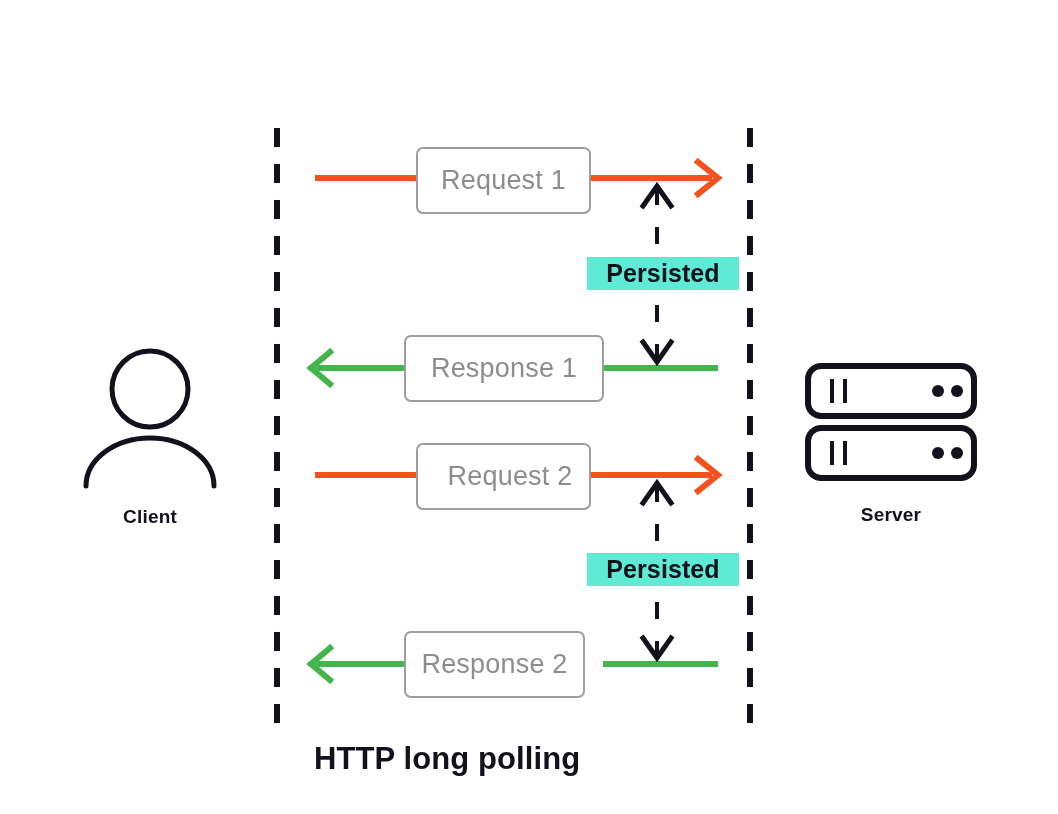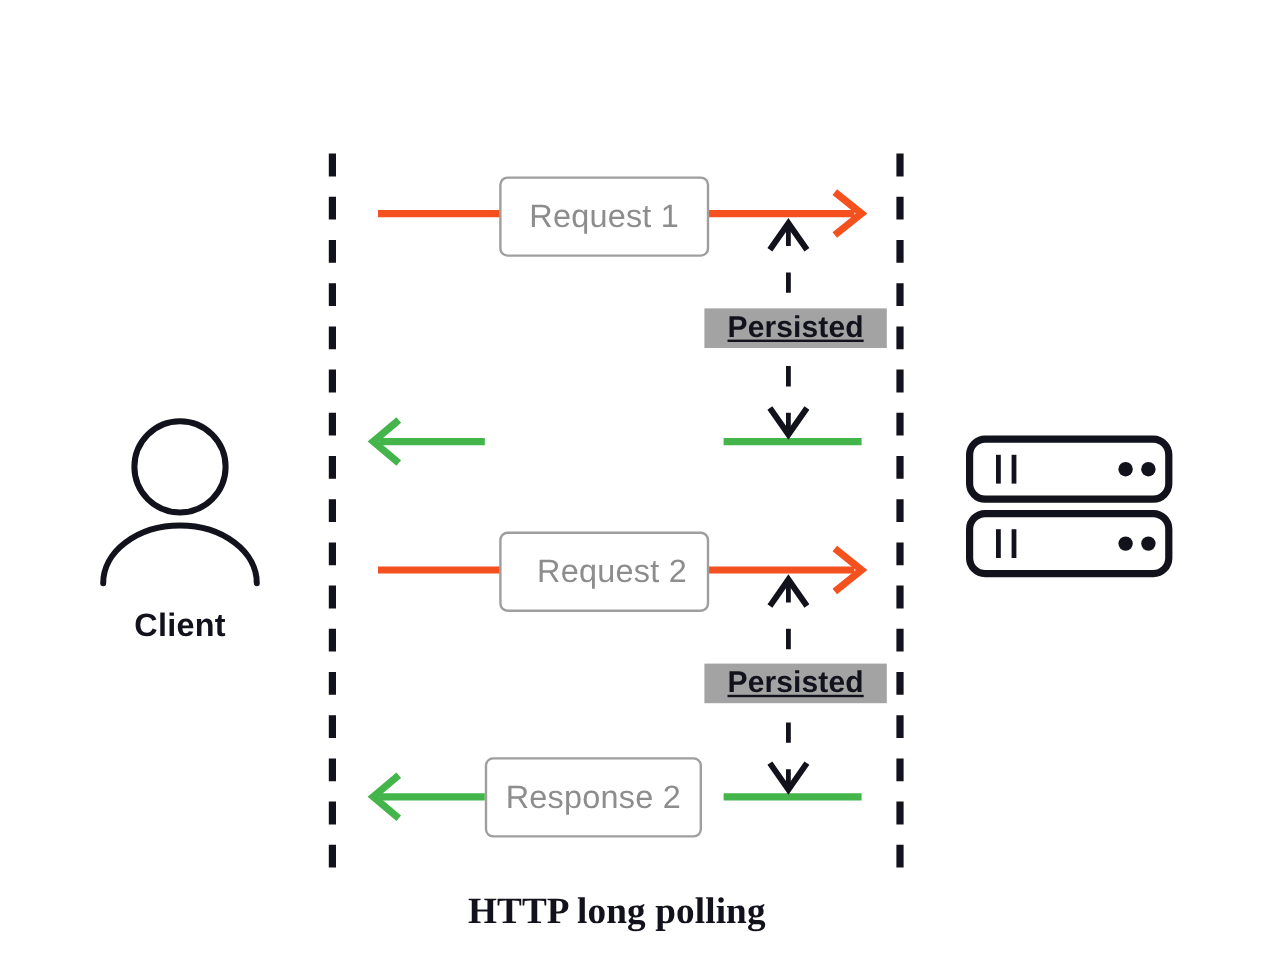--- a/index.html
+++ b/index.html
@@ -47,44 +47,42 @@
   .msg-box-label {
     color: #8d8d8d;
     line-height: 1;
   }
   
   .endpoint-caption {
     position: absolute;
     text-align: center;
     font-family: "Liberation Sans", sans-serif;
     font-weight: bold;
-    font-size: 27px;
+    font-size: 19px;
     color: #12121c;
     letter-spacing: 0.2px;
     white-space: nowrap;
   }
   
   .persisted-label {
     position: absolute;
     text-align: center;
     font-family: "Liberation Sans", sans-serif;
     font-weight: bold;
     font-size: 25px;
     color: #12121c;
-    background: #a3a3a3;
+    background: #5eead4;
     padding: 2px 6px;
     white-space: nowrap;
     letter-spacing: 0.1px;
-    text-decoration: underline;
   }
   
   .diagram-title {
     position: absolute;
-    text-align: center;
-    font-family: Liberation Serif, serif;
+    font-family: Liberation Sans, sans-serif;
     font-weight: bold;
     font-size: 31px;
     color: #12121c;
     letter-spacing: 0.1px;
     white-space: nowrap;
   }
 </style>
 </head>
 <body>
 
@@ -148,31 +146,35 @@
       <line x1="657" y1="449" x2="657" y2="621" stroke="#12121c" stroke-width="4" stroke-dasharray="17 22"></line>
       <polyline points="643,467 657,447 671,467" fill="none" stroke="#12121c" stroke-width="5" stroke-linecap="square" stroke-linejoin="miter"></polyline>
       <polyline points="643,602 657,622 671,602" fill="none" stroke="#12121c" stroke-width="5" stroke-linecap="square" stroke-linejoin="miter"></polyline>
     </g>
   </svg>
 
   <div class="msg-box" style="left:416px; top:111px; width:175px; height:67px;">
     <span class="msg-box-label">Request 1</span>
   </div>
 
+  <div class="msg-box" style="left:404px; top:299px; width:200px; height:67px;">
+    <span class="msg-box-label">Response 1</span>
+  </div>
 
   <div class="msg-box" style="left:416px; top:407px; width:175px; height:67px;padding-left:13px;">
     <span class="msg-box-label">Request 2</span>
   </div>
 
   <div class="msg-box" style="left:404px; top:595px; width:181px; height:67px;">
     <span class="msg-box-label">Response 2</span>
   </div>
 
   <div class="persisted-label" style="left:587px; top:221px; width:140px;">Persisted</div>
 
   <div class="persisted-label" style="left:587px; top:517px; width:140px;">Persisted</div>
 
   <div class="endpoint-caption" style="left:60px; top:470px; width:180px;">Client</div>
 
+  <div class="endpoint-caption" style="left:801px; top:468px; width:180px;">Server</div>
 
   <div class="diagram-title" style="left:314px; top:705px; width:400px;">HTTP long polling</div>
 
 </div>
 
 </body></html>

